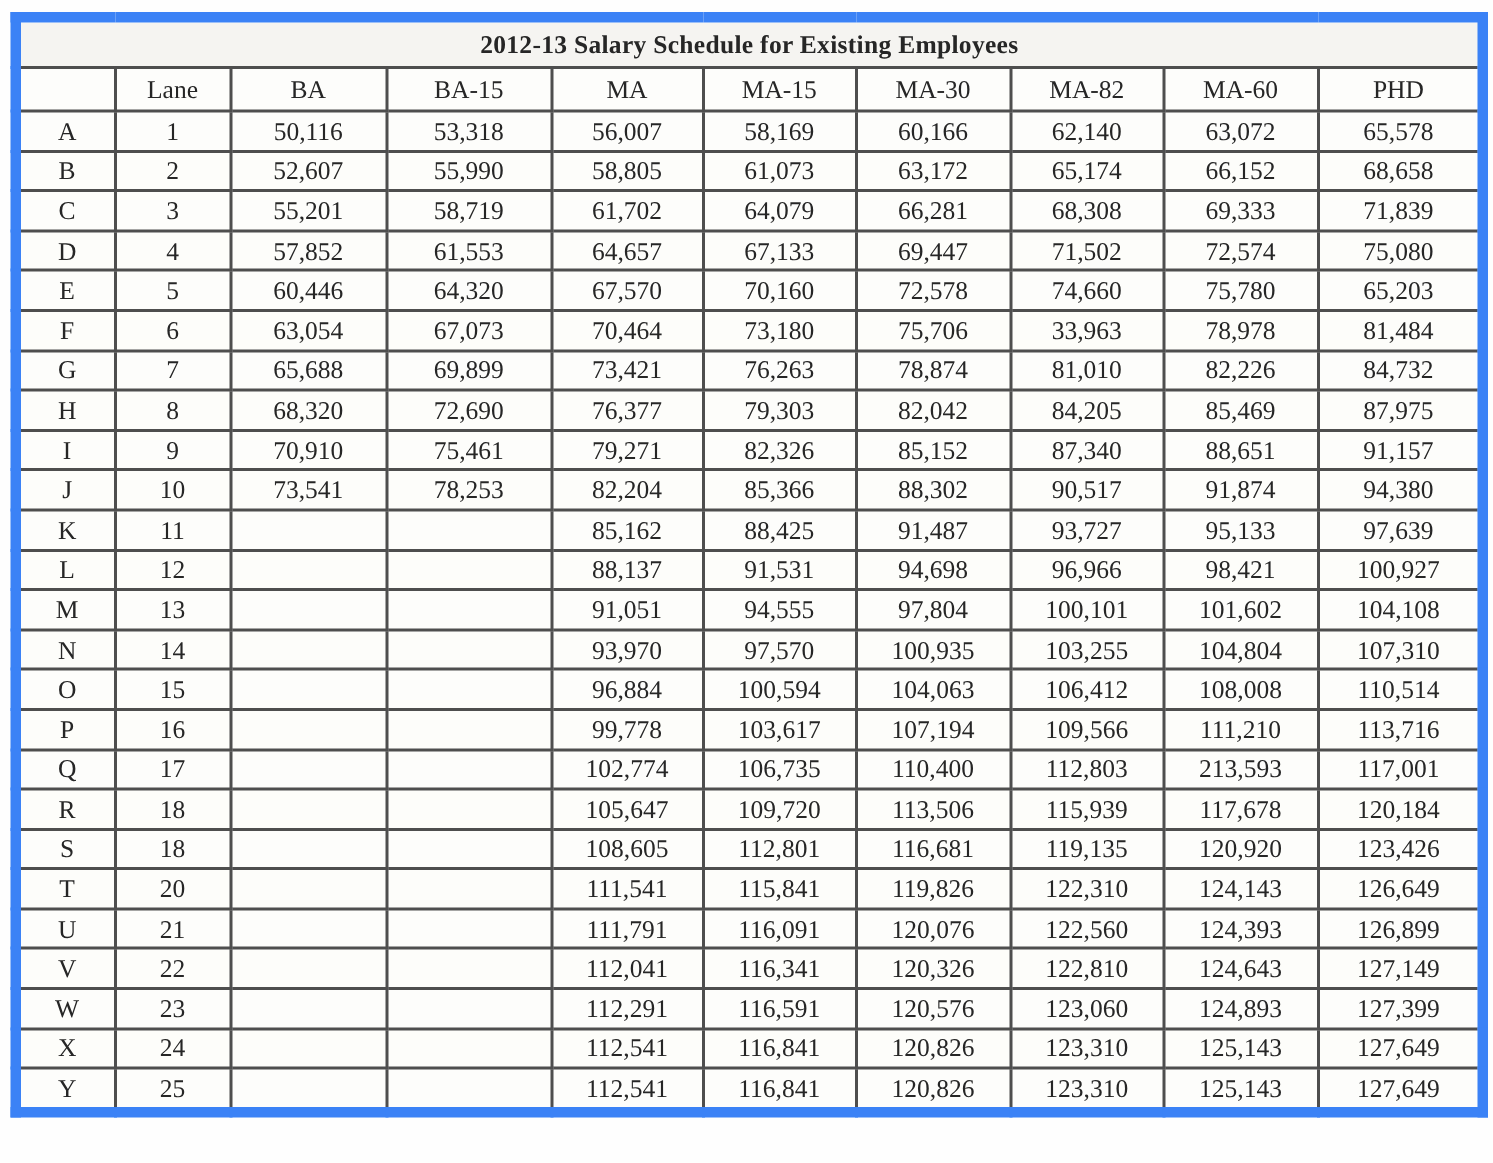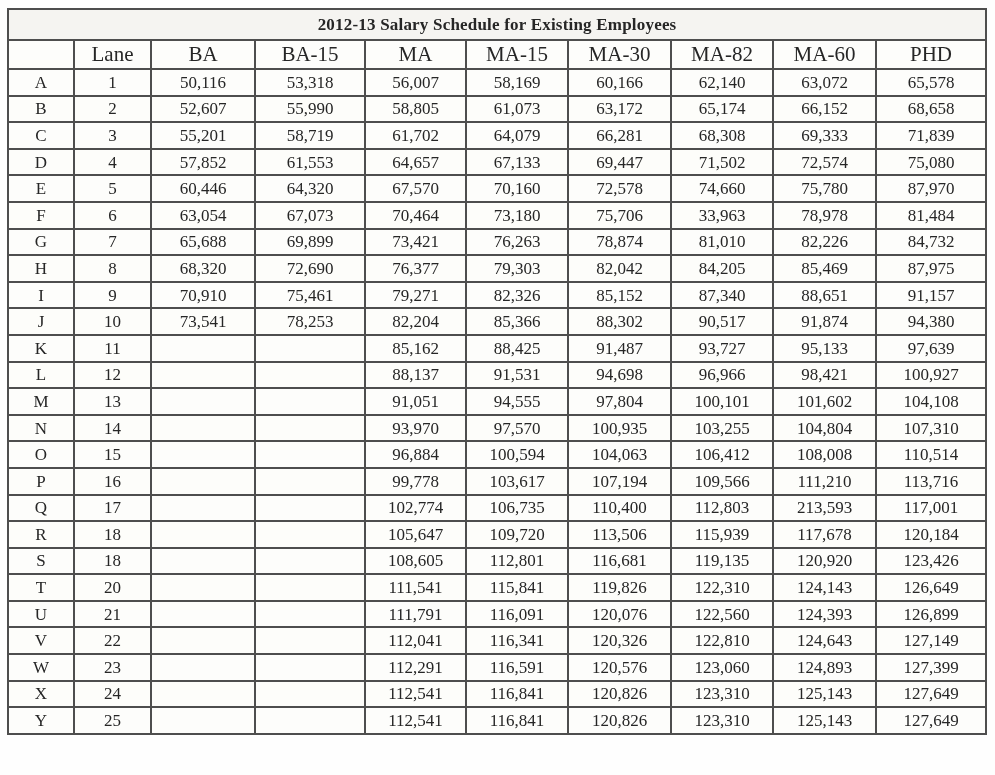--- a/index.html
+++ b/index.html
@@ -14,21 +14,21 @@
     box-sizing: border-box;
     padding: 8px 9px 7px 7px;
     background: #fefefe;
     overflow: hidden;
   }
   table.salary {
     border-collapse: collapse;
     table-layout: fixed;
     width: 978px;
     background: #fdfdfb;
-    border: 2px solid #3b82f6;
+    border: 7px solid #3b82f6;
     padding-left: 19px;
   }
   table.salary td {
     border: 2px solid #4e4e4e;
     padding: 0 4px;
     text-align: center;
     vertical-align: middle;
     color: #262626;
     font-size: 17px;
     line-height: 1;
@@ -36,21 +36,21 @@
     white-space: nowrap;
   }
   td.title-cell {
     height: 29px;
     font-weight: bold;
     font-size: 21px;
     letter-spacing: 0.2px;
     color: #1d1d1d;
     background: #f5f4f1;
   }
-  tr.lane-row td { height: 27px; font-size: 21px; margin-left: 20px; }
+  tr.lane-row td { height: 27px; font-size: 17px; margin-left: 20px; }
   tr.step-row td { height: 25px; font-size: 17.5px; }
   tr.data-row td { height: 24.6px; }
   tr.data-row td.lane-cell { font-size: 17px; }
   
   table.salary tr.data-row:nth-child(even) td { background: #fdfdfa; }
 </style>
 </head>
 <body>
 
 <div class="page">
@@ -135,21 +135,21 @@
         <tr class="data-row">
     <td class="lane-cell">E</td>
     <td class="step-cell">5</td>
     <td>60,446</td>
     <td>64,320</td>
     <td>67,570</td>
     <td>70,160</td>
     <td>72,578</td>
     <td>74,660</td>
     <td>75,780</td>
-    <td>87,970</td>
+    <td>65,203</td>
   </tr>
         <tr class="data-row">
     <td class="lane-cell">F</td>
     <td class="step-cell">6</td>
     <td>63,054</td>
     <td>67,073</td>
     <td>70,464</td>
     <td>73,180</td>
     <td>75,706</td>
     <td>33,963</td>

